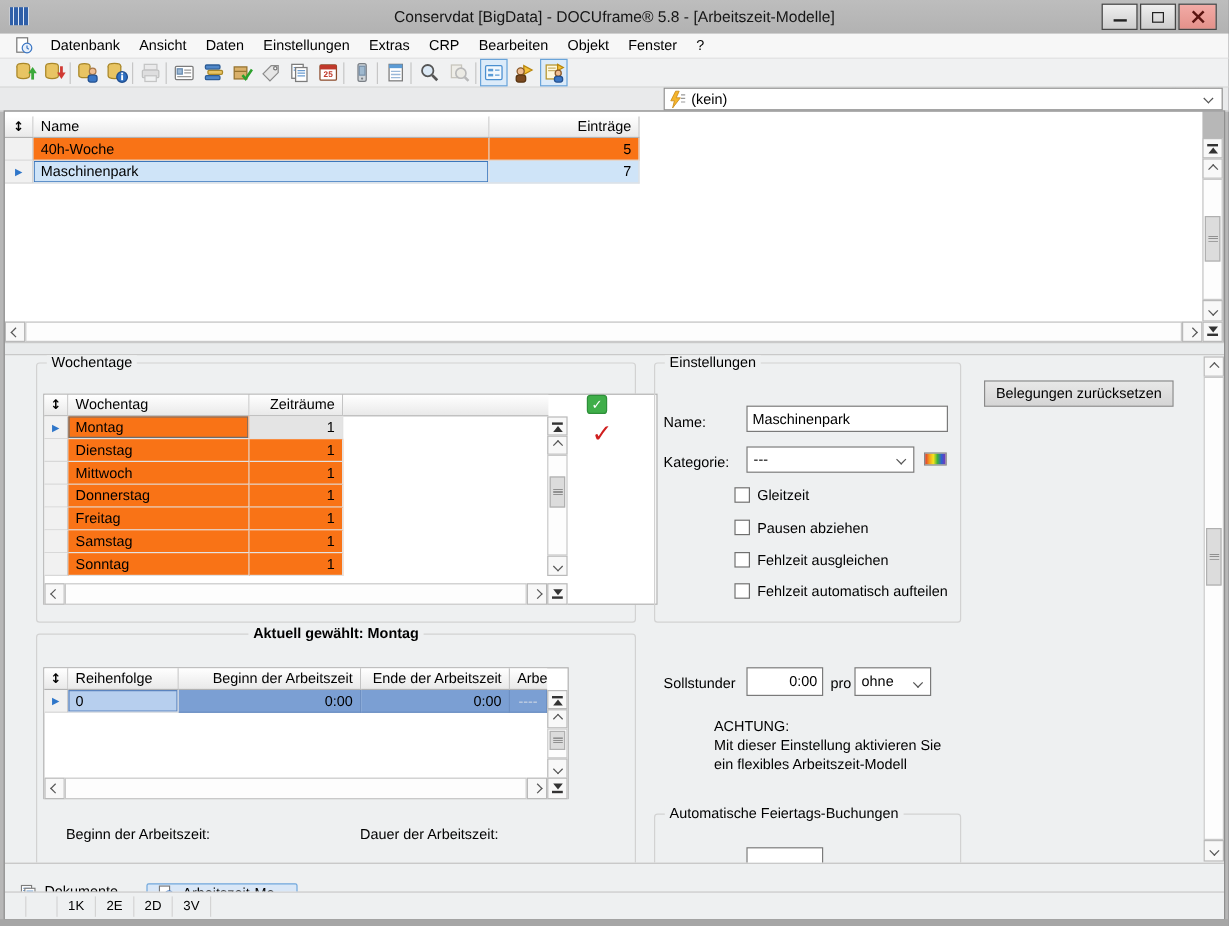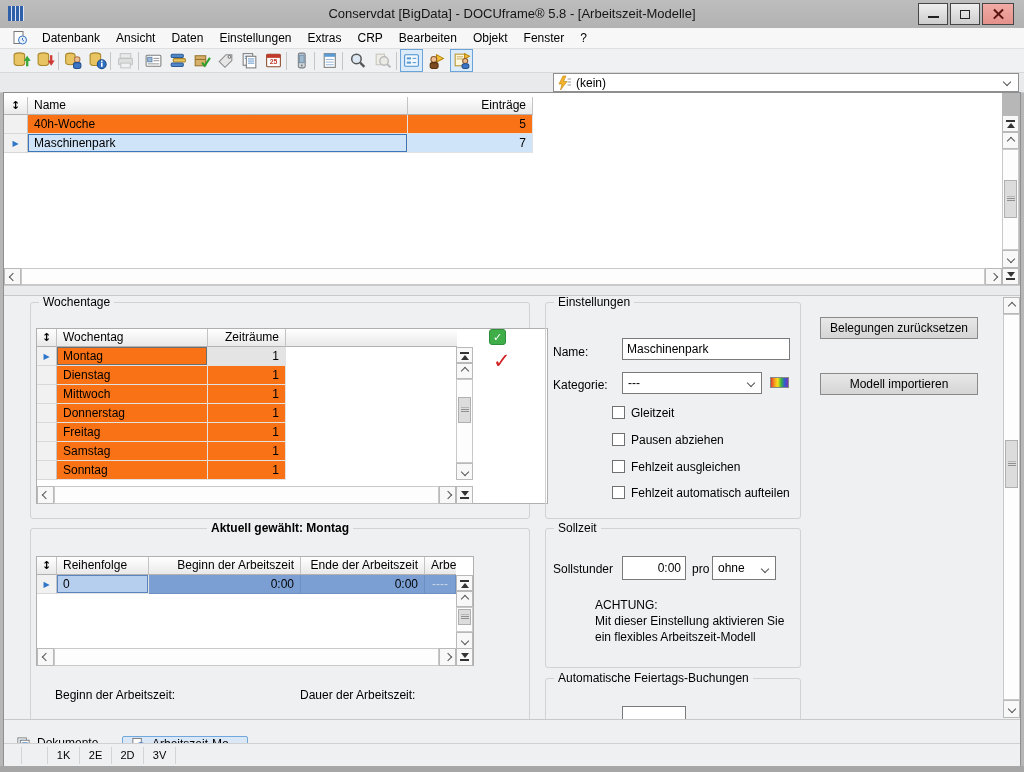--- a/index.html
+++ b/index.html
@@ -443,21 +443,20 @@
     <span class="ckb" style="left:608px;top:110px"></span>
     <span class="lbl" style="left:627px;top:110px">Gleitzeit</span>
     <span class="ckb" style="left:608px;top:137px"></span>
     <span class="lbl" style="left:627px;top:137px">Pausen abziehen</span>
     <span class="ckb" style="left:608px;top:164px"></span>
     <span class="lbl" style="left:627px;top:164px">Fehlzeit ausgleichen</span>
     <span class="ckb" style="left:608px;top:190px"></span>
     <span class="lbl" style="left:627px;top:190px">Fehlzeit automatisch aufteilen</span>
 
     <div class="btn" style="left:816px;top:21px;width:158px;height:22px">Belegungen zurücksetzen</div>
-    <div class="btn" style="left:816px;top:77px;width:158px;height:22px">Modell importieren</div>
 
     <div class="grp" style="left:26px;top:232px;width:500px;height:200px">
       <span class="cap capc">Aktuell gewählt: Montag</span>
     </div>
     <div class="r" style="left:32px;top:260px;width:438px;height:110px;background:#fff;border:1px solid #b0b0b0">
       <div class="r hc sort" style="left:0;top:0;width:20px;height:18px;text-align:center;padding:0"></div>
       <div class="r hc" style="left:20px;top:0;width:92px;height:18px">Reihenfolge</div>
       <div class="r hc" style="left:112px;top:0;width:152px;height:18px;text-align:right">Beginn der Arbeitszeit</div>
       <div class="r hc" style="left:264px;top:0;width:124px;height:18px;text-align:right">Ende der Arbeitszeit</div>
       <div class="r hc" style="left:388px;top:0;width:31px;height:18px;border-right:none">Arbeitszeit-Sc</div>
@@ -488,23 +487,20 @@
           <span class="chv rr"></span>
         </div>
       <div class="r sb" style="left:419px;top:91px;width:17px;height:18px">
           <i class="td"></i>
           <i class="bar9"></i>
         </div>
     </div>
     <span class="lbl" style="left:51px;top:392px">Beginn der Arbeitszeit:</span>
     <span class="lbl" style="left:296px;top:392px">Dauer der Arbeitszeit:</span>
 
-    <div class="grp" style="left:541px;top:232px;width:256px;height:140px">
-      <span class="cap">Sollzeit</span>
-    </div>
     <span class="lbl" style="left:549px;top:266px">Sollstunder</span>
     <input class="inp" style="left: 618px; top: 260px; width: 64px; height: 24px; text-align: right;" value="0:00">
     <span class="lbl" style="left:688px;top:266px">pro</span>
     <div class="cmb" style="left:708px;top:260px;width:64px;height:24px;line-height:22px">
       <span>ohne</span>
       <span class="chv d" style="top:9px"></span>
     </div>
     <span class="lbl" style="left:591px;top:302px">ACHTUNG:</span>
     <span class="lbl" style="left:591px;top:318px">Mit dieser Einstellung aktivieren Sie</span>
     <span class="lbl" style="left:591px;top:334px">ein flexibles Arbeitszeit-Modell</span>

